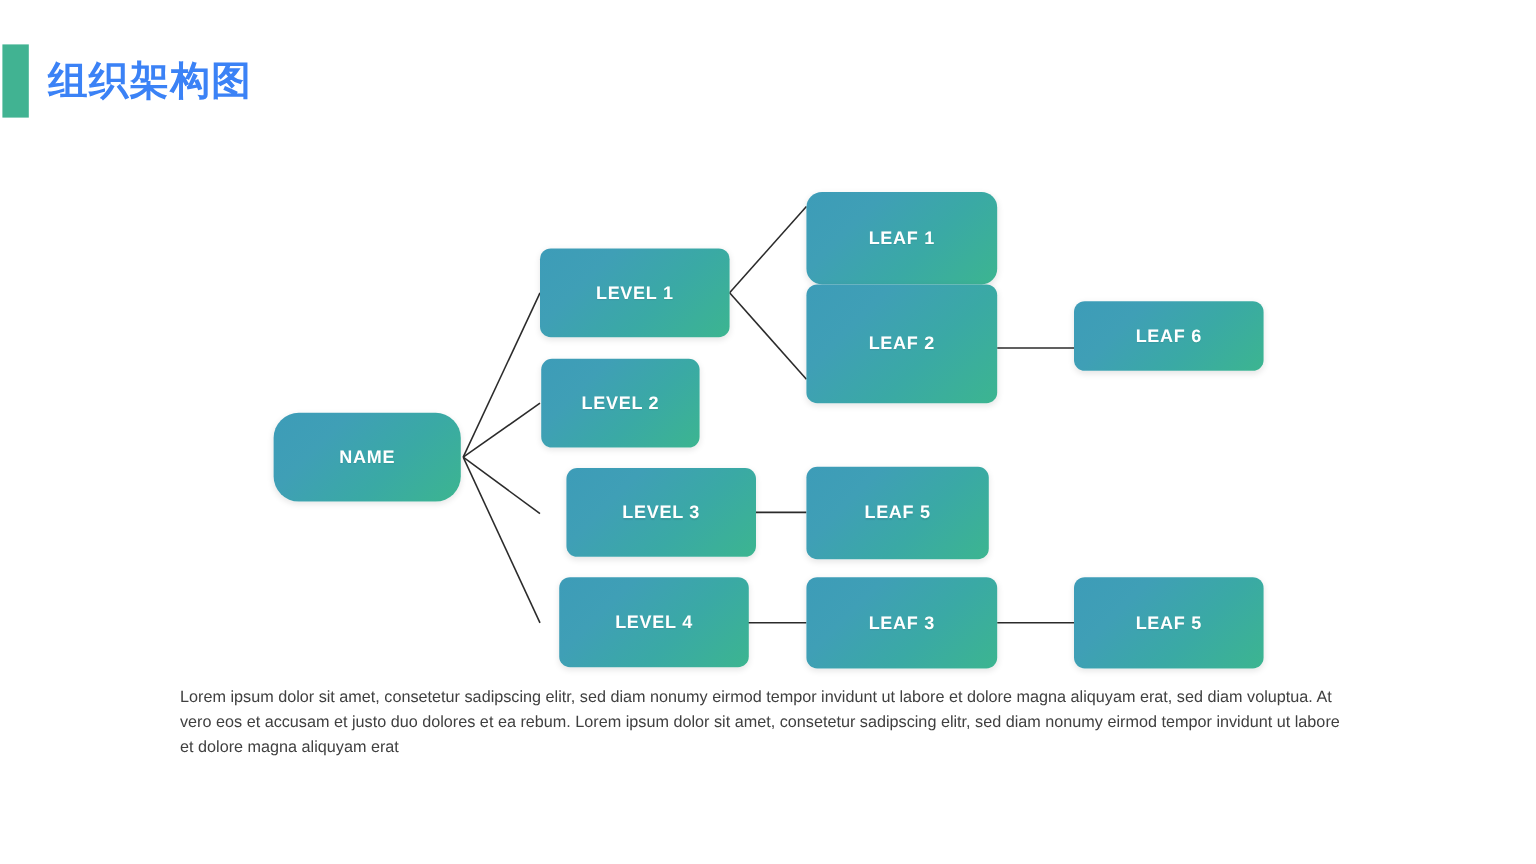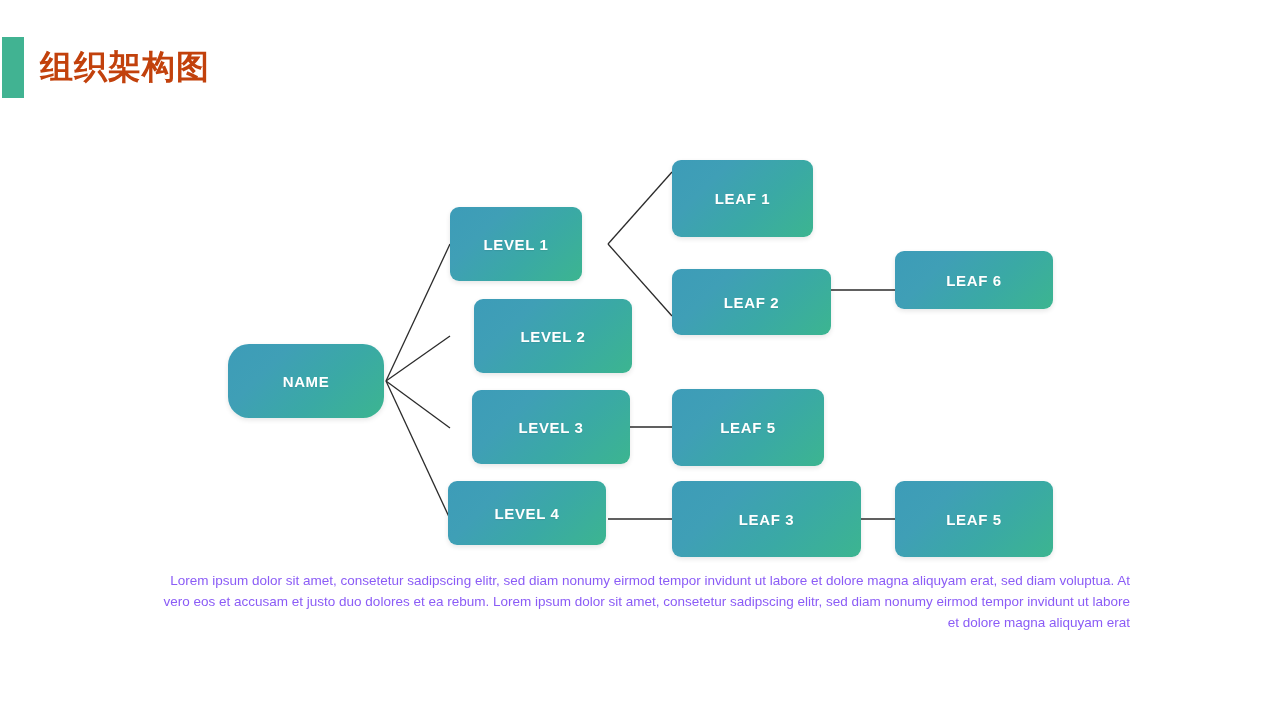--- a/index.html
+++ b/index.html
@@ -39,21 +39,21 @@
     width: 22px;
     height: 61px;
     background: #41b392;
   }
   #page-title {
     position: absolute;
     left: 40px;
     top: 44px;
     font-size: 33px;
     font-weight: bold;
-    color: #c2410c;
+    color: #3b82f6;
     letter-spacing: 1px;
     line-height: 46px;
     white-space: nowrap;
     font-family: "DejaVu Sans", "Liberation Sans", sans-serif;
   }
 
   
   #diagram {
     position: absolute;
     left: 0;
@@ -88,24 +88,24 @@
     text-shadow: 0 1px 1px rgba(0,0,0,0.08);
     white-space: nowrap;
   }
 
   
   #caption {
     position: absolute;
     left: 150px;
     top: 570px;
     width: 980px;
-    text-align: right;
+    text-align: left;
     font-size: 13.5px;
     line-height: 21px;
-    color: #8b5cf6;
+    color: #404040;
     font-family: "Liberation Sans", "DejaVu Sans", sans-serif;
   }
 </style>
 </head>
 <body>
 
 <div id="slide">
 
   <div id="header">
     <div id="accent-bar"></div>
@@ -122,42 +122,42 @@
         <line x1="608" y1="244" x2="672" y2="316" stroke="#2b2b2b" stroke-width="1.3"></line>
         <line x1="831" y1="290" x2="895" y2="290" stroke="#2b2b2b" stroke-width="1.3"></line>
         <line x1="608" y1="427" x2="672" y2="427" stroke="#2b2b2b" stroke-width="1.3"></line>
         <line x1="608" y1="519" x2="672" y2="519" stroke="#2b2b2b" stroke-width="1.3"></line>
         <line x1="831" y1="519" x2="895" y2="519" stroke="#2b2b2b" stroke-width="1.3"></line>
       </svg>
     <div id="node-layer">
         <div class="node" style="left: 228px; top: 344px; width: 156px; height: 74px; border-radius: 21px;">
           <span class="node-label">NAME</span>
         </div>
-        <div class="node" style="left: 450px; top: 207px; width: 132px; height: 74px;">
+        <div class="node" style="left: 450px; top: 207px; width: 158px; height: 74px;">
           <span class="node-label">LEVEL 1</span>
         </div>
-        <div class="node" style="left: 474px; top: 299px; width: 158px; height: 74px;">
+        <div class="node" style="left: 451px; top: 299px; width: 132px; height: 74px;">
           <span class="node-label">LEVEL 2</span>
         </div>
         <div class="node" style="left: 450px; top: 390px; width: 158px; height: 74px; margin-left: 22px;">
           <span class="node-label">LEVEL 3</span>
         </div>
-        <div class="node" style="left: 448px; top: 481px; width: 158px; height: 64px;">
+        <div class="node" style="left: 466px; top: 481px; width: 158px; height: 75px;">
           <span class="node-label">LEVEL 4</span>
         </div>
-        <div class="node" style="left: 672px; top: 160px; width: 141px; height: 77px;">
+        <div class="node" style="left: 672px; top: 160px; width: 159px; height: 77px; border-radius: 13px;">
           <span class="node-label">LEAF 1</span>
         </div>
-        <div class="node" style="left: 672px; top: 269px; width: 159px; height: 66px;">
+        <div class="node" style="left: 672px; top: 237px; width: 159px; height: 99px;">
           <span class="node-label">LEAF 2</span>
         </div>
         <div class="node" style="left: 672px; top: 389px; width: 152px; height: 77px;">
           <span class="node-label">LEAF 5</span>
         </div>
-        <div class="node" style="left: 672px; top: 481px; width: 189px; height: 76px;">
+        <div class="node" style="left: 672px; top: 481px; width: 159px; height: 76px;">
           <span class="node-label">LEAF 3</span>
         </div>
         <div class="node" style="left: 895px; top: 251px; width: 158px; height: 58px;">
           <span class="node-label">LEAF 6</span>
         </div>
         <div class="node" style="left: 895px; top: 481px; width: 158px; height: 76px;">
           <span class="node-label">LEAF 5</span>
         </div>
       </div>
   </div>

